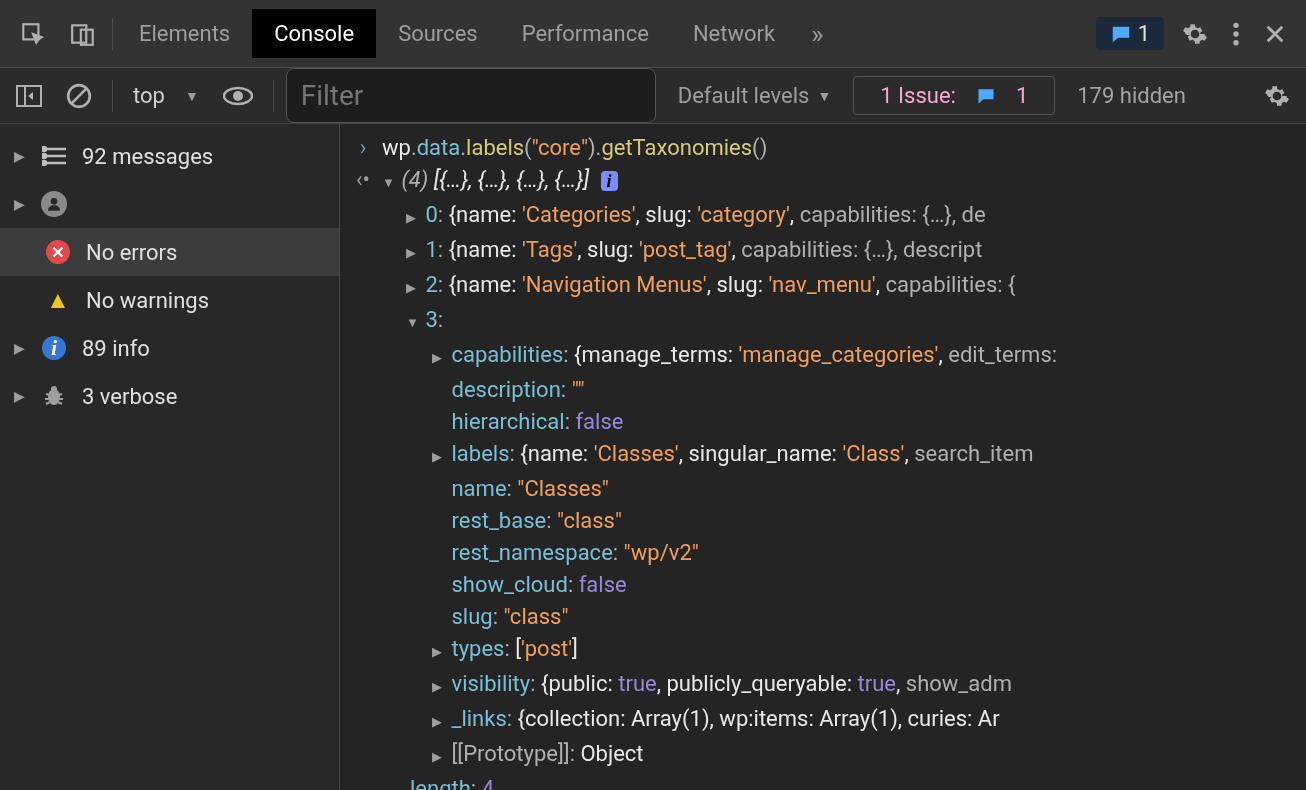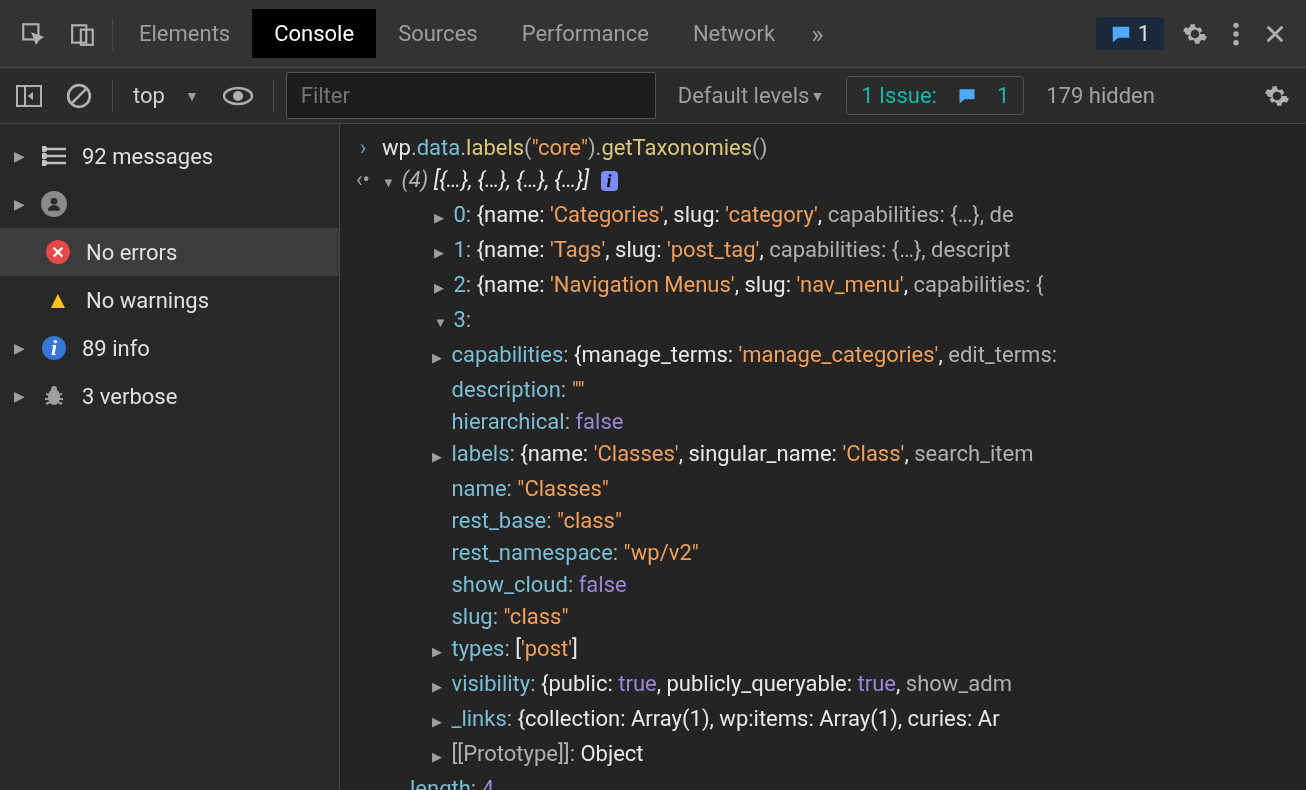--- a/index.html
+++ b/index.html
@@ -10,41 +10,41 @@
 .tab{background:transparent;border:none;color:#9e9e9e;padding:12px 22px;font-size:22px;cursor:pointer}
 .tab.active{background:#000;color:#fff}
 .header-spacer{flex:1}
 .chevrons{color:#9e9e9e;font-size:26px;padding:0 14px}
 .badge-box{display:flex;align-items:center;gap:6px;background:#1b2a3a;border-radius:4px;padding:4px 14px;color:#e2e2e2;margin-right:6px}
 .msg-icon{color:#4ea9ff}
 .toolbar{display:flex;align-items:center;background:#2b2b2b;border-bottom:1px solid #444;height:56px;padding:0 8px;gap:8px}
 .tool-btn{background:transparent;border:none;color:#b0b0b0;padding:8px;cursor:pointer;display:flex;align-items:center}
 .divider{width:1px;height:32px;background:#4a4a4a;margin:0 4px}
 .select-ctx{display:flex;align-items:center;gap:20px;color:#d0d0d0;padding:0 8px;cursor:pointer}
-.filter-input{background:#1d1d1d;border:1px solid #555;color:#bfbfbf;font-size:22px;padding:10px 14px;width:370px;border-radius:2px}
-.levels{display:flex;align-items:center;gap:1px;color:#9e9e9e;padding:0 14px;cursor:pointer}
-.issue-box{border:1px solid #555;border-radius:4px;padding:6px 14px;display:flex;align-items:center;gap:20px;color:#14b8a6}
+.filter-input{background:#1d1d1d;border:1px solid #555;color:#bfbfbf;font-size:28px;padding:10px 14px;width:370px;border-radius:8px}
+.levels{display:flex;align-items:center;gap:8px;color:#9e9e9e;padding:0 14px;cursor:pointer}
+.issue-box{border:1px solid #555;border-radius:4px;padding:6px 26px;display:flex;align-items:center;gap:20px;color:#f9a8d4}
 .hidden-text{color:#a3a3a3;margin-left:14px}
 .body{display:flex;flex:1;overflow:hidden}
 .sidebar{width:340px;background:#282828;border-right:1px solid #444;padding-top:8px}
 .sb-row{display:flex;align-items:center;gap:14px;padding:10px 14px;color:#e0e0e0;cursor:pointer}
 .sb-row.active{background:#3c3c3c;padding-left:44px}
 .sb-row .tri{color:#9e9e9e;font-size:14px;width:12px}
 .sb-row .ic{width:28px;height:28px;display:flex;align-items:center;justify-content:center}
 .lines-icon{color:#bfbfbf}
 .user-circle{width:26px;height:26px;border-radius:50%;background:#8a8a8a;display:flex;align-items:center;justify-content:center}
 .err-circle{width:24px;height:24px;border-radius:50%;background:#e54848;display:flex;align-items:center;justify-content:center;color:#fff;font-weight:bold;font-size:16px}
 .warn-tri{color:#f5c518;font-size:24px}
 .info-circle{width:24px;height:24px;border-radius:50%;background:#3576d6;display:flex;align-items:center;justify-content:center;color:#fff;font-family:serif;font-style:italic;font-weight:bold}
 .bug-icon{color:#9e9e9e;font-size:22px}
 .console{flex:1;background:#242424;padding:8px 14px;overflow:hidden;font-family:Menlo,Consolas,monospace;font-size:22px;line-height:32px}
 .line{display:flex;align-items:flex-start;gap:10px}
 .prompt{color:#6d9cbe;width:18px;text-align:center}
 .tri-s{color:#9e9e9e;font-size:13px;display:inline-block;width:14px}
-.indent1{margin-left:80px}
+.indent1{margin-left:52px}
 .indent2{margin-left:78px}
 .c-white{color:#e8e8e8}
 .c-dim{color:#b0b0b0}
 .c-key{color:#7bbfd6}
 .c-str{color:#f0a05c}
 .c-num{color:#9b87d8}
 .c-id{color:#e8e8e8}
 .c-call{color:#d9c97c}
 .info-pill{background:#7b8cff;color:#000;border-radius:4px;padding:0 6px;font-style:italic;font-family:serif;font-weight:bold;font-size:18px;margin-left:6px}
 svg{display:block}

